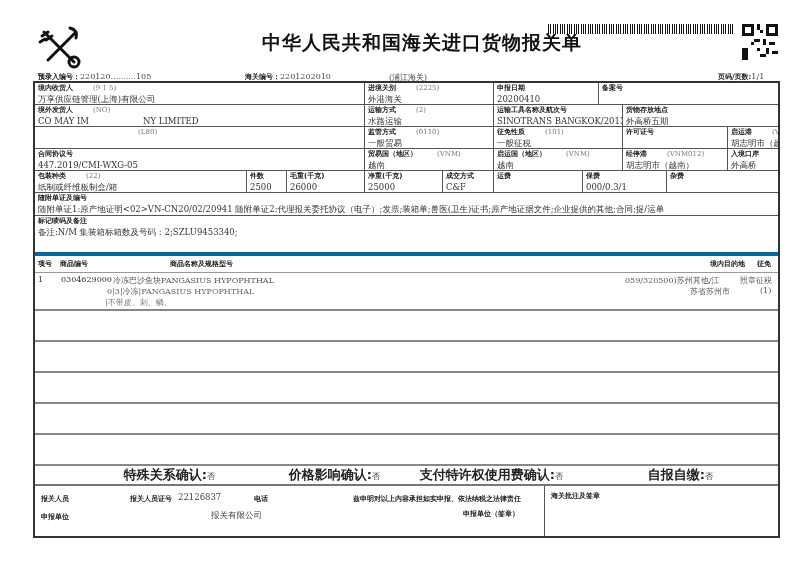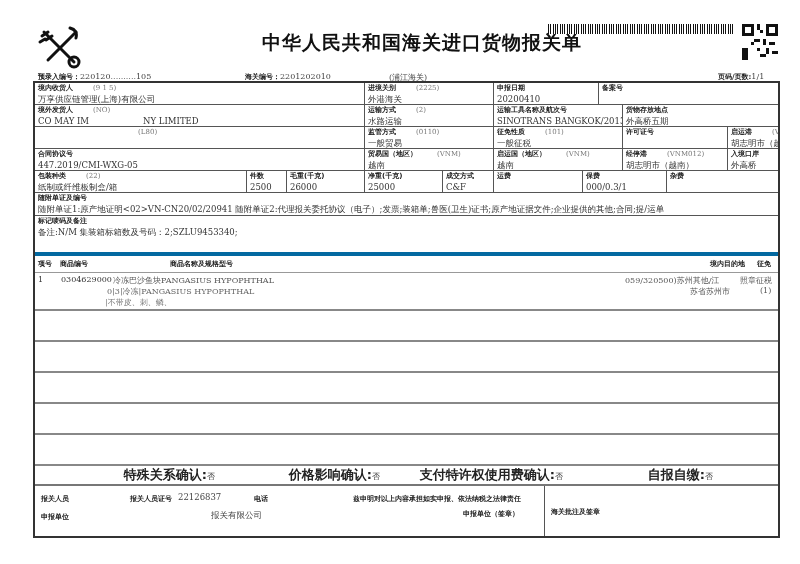--- a/index.html
+++ b/index.html
@@ -25,21 +25,21 @@
     .r2 .cell { height: 21px; }
 
     .wide { font-size: 8.5px; line-height: 13px; }
     .goods-head { display: flex; font-family: "DejaVu Sans", "Liberation Sans", sans-serif; font-size: 7px; font-weight: bold; color: #222; padding: 3px 3px; border-bottom: 1px solid #999; }
     .goods-row { position: relative; height: 38px; border-bottom: 2px solid #888; font-size: 8px; }
     .blank-row { height: 31px; border-bottom: 2px solid #888; }
     .confirm-row { display: flex; height: 20px; align-items: center; font-size: 8px; border-bottom: 2px solid #777; }
     .confirm-row span b { font-family: "DejaVu Sans", "Liberation Sans", sans-serif; font-size: 13px; font-weight: bold; color: #222; padding-left: 8px; }
     .footer { display: flex; height: 50px; }
     .fleft { flex: 0 0 510px; border-right: 1px solid #555; position: relative; font-size: 8px; }
-    .fright { flex: 1; padding: 6px 6px; margin-top: 16px; }
+    .fright { flex: 1; padding: 6px 6px; }
     .fl { position: absolute; font-family: "DejaVu Sans", "Liberation Sans", sans-serif; font-size: 7px; font-weight: bold; color: #222; }
     .fv { position: absolute; font-size: 8.5px; color: #444; }
   </style>
 </head>
 <body>
 
 <svg class="logo" viewBox="0 0 48 48">
   <g stroke="#111" fill="none" stroke-width="3" stroke-linecap="round">
     <line x1="8" y1="10" x2="38" y2="40"></line>
     <line x1="40" y1="10" x2="12" y2="38"></line>

